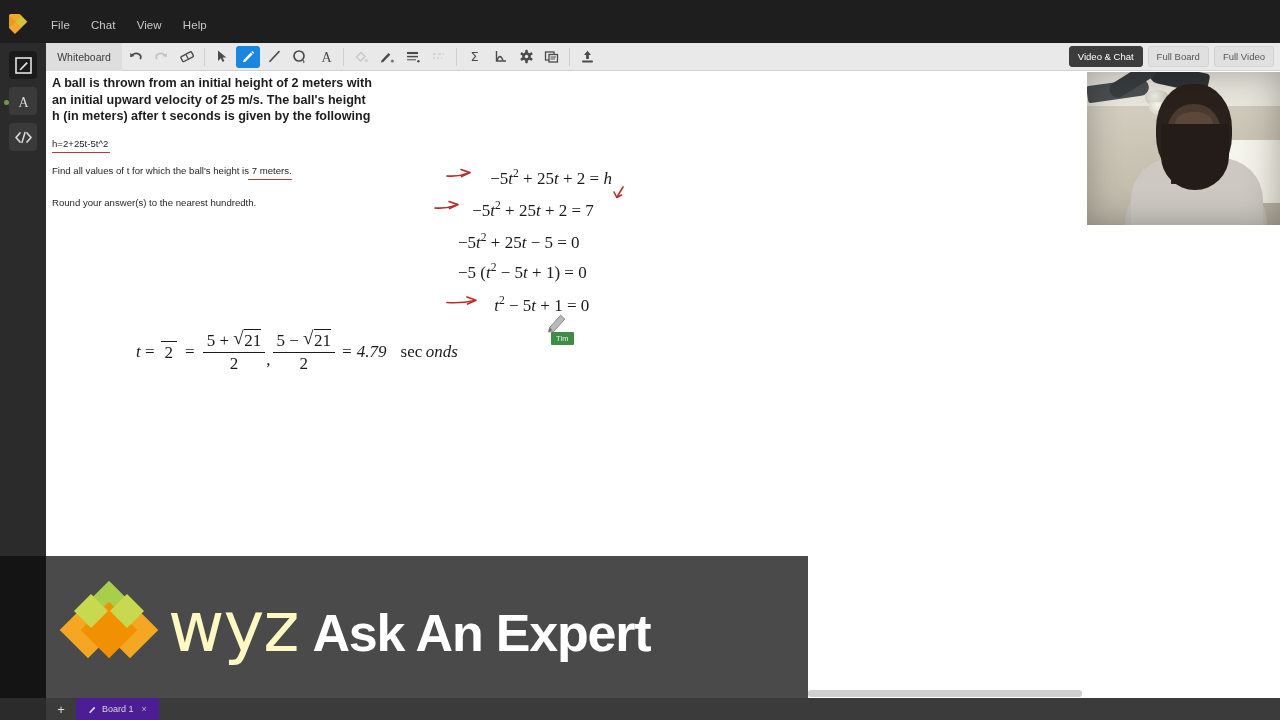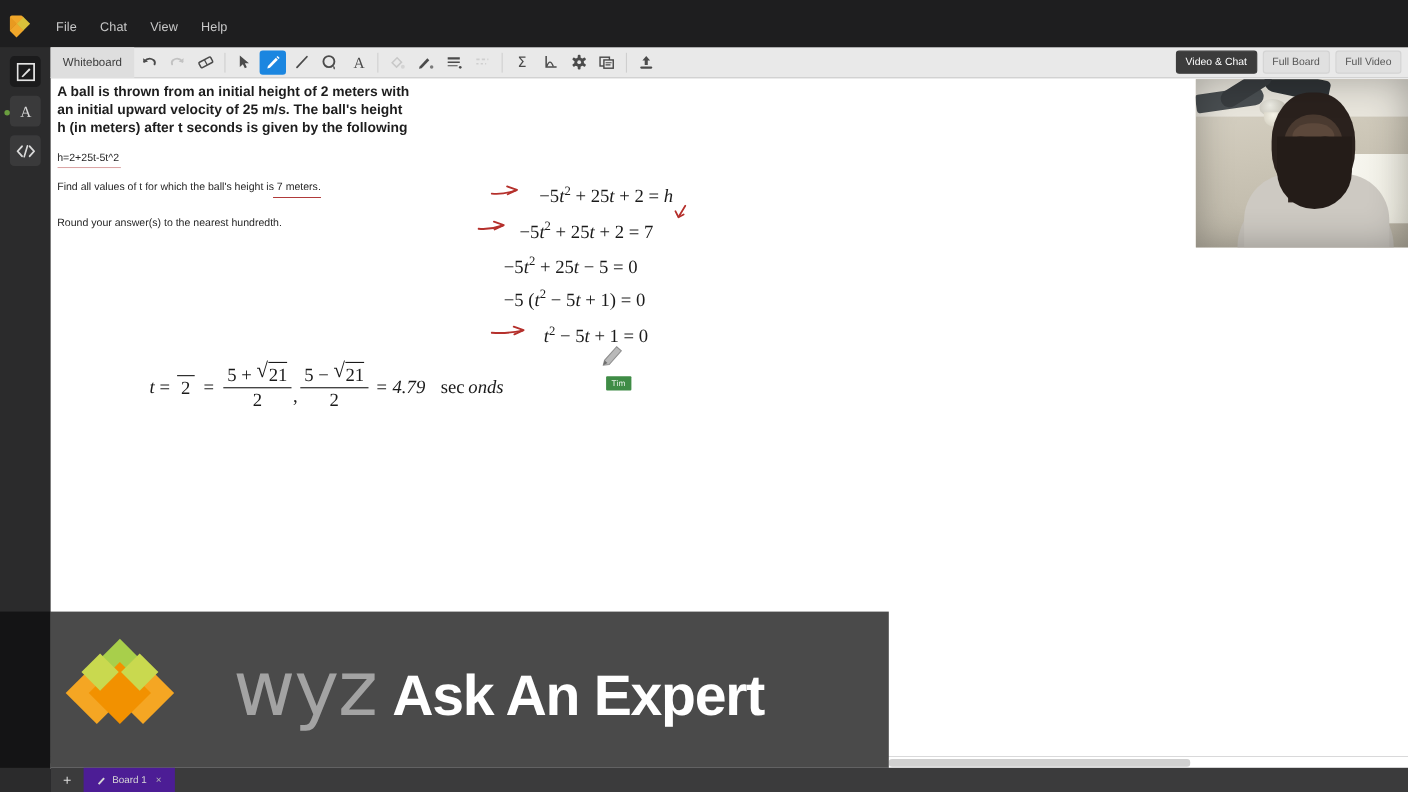--- a/index.html
+++ b/index.html
@@ -99,21 +99,21 @@
   .frac .den { display: block; padding: 0 4px; }
   .rad { display: inline-block; position: relative; padding-left: 11px; }
   .rad::before {
     content: "\221A"; position: absolute; left: 0; top: -2px; font-size: 1.12em;
   }
   .rad .bar2 { border-top: 1.2px solid #1a1a1a; padding-top: 1px; display: inline-block; }
 
   
   #cursor { position: absolute; left: 500px; top: 238px; }
   #nametag {
-    position: absolute; left: 505px; top: 271px; background: #3f8c46; color: #e9f3ea;
+    position: absolute; left: 505px; top: 261px; background: #3f8c46; color: #e9f3ea;
     font-size: 7.5px; padding: 2px 5px 2px 5px; border-radius: 1px;
     font-family: "Liberation Sans", sans-serif; letter-spacing: .2px; text-align: center;
   }
 
   
   #cam {
     position: absolute; left: 1087px; top: 72px; width: 193px; height: 153px;
     overflow: hidden; background: #cfc9bd;
   }
   .cam-layer { position: absolute; }
@@ -160,22 +160,22 @@
   }
   #diamond { position: relative; width: 82px; height: 76px; margin-right: 18px; }
   .dsq { position: absolute; width: 40px; height: 40px; transform: rotate(45deg); }
   #d1 { left: 21px; top: 0px;  background: #a8cf4b; }
   #d2 { left: 0px;  top: 21px; background: #f5a623; }
   #d3 { left: 42px; top: 21px; background: #f5a623; }
   #d4 { left: 21px; top: 21px; background: #f29100; }
   #d5 { left: 11px; top: 10px; background: #c9d94f; width:24px; height:24px; }
   #d6 { left: 47px; top: 10px; background: #c9d94f; width:24px; height:24px; }
   #wordmark { display: flex; align-items: baseline; }
-  #wy-wyz { font-size: 69px; font-weight: 400; color: #a3a3a3; letter-spacing: -1px;
-            font-family: "DejaVu Sans", sans-serif; margin-left: 44px; }
+  #wy-wyz { font-size: 69px; font-weight: 400; color: #fef9c3; letter-spacing: -1px;
+            font-family: "DejaVu Sans", sans-serif; }
   #wy-ant { font-size: 69px; font-weight: 400; color: #f5991d; letter-spacing: -1px;
             font-family: "DejaVu Sans", sans-serif; }
   #wy-ask { font-size: 52px; font-weight: bold; color: #fff; margin-left: 14px;
             letter-spacing: -1.2px; font-family: "Liberation Sans", sans-serif; }
 
   
   #botbar {
     position: absolute; left: 46px; top: 698px; width: 1234px; height: 22px;
     background: #3b3b3c; display: flex; align-items: center;
   }

